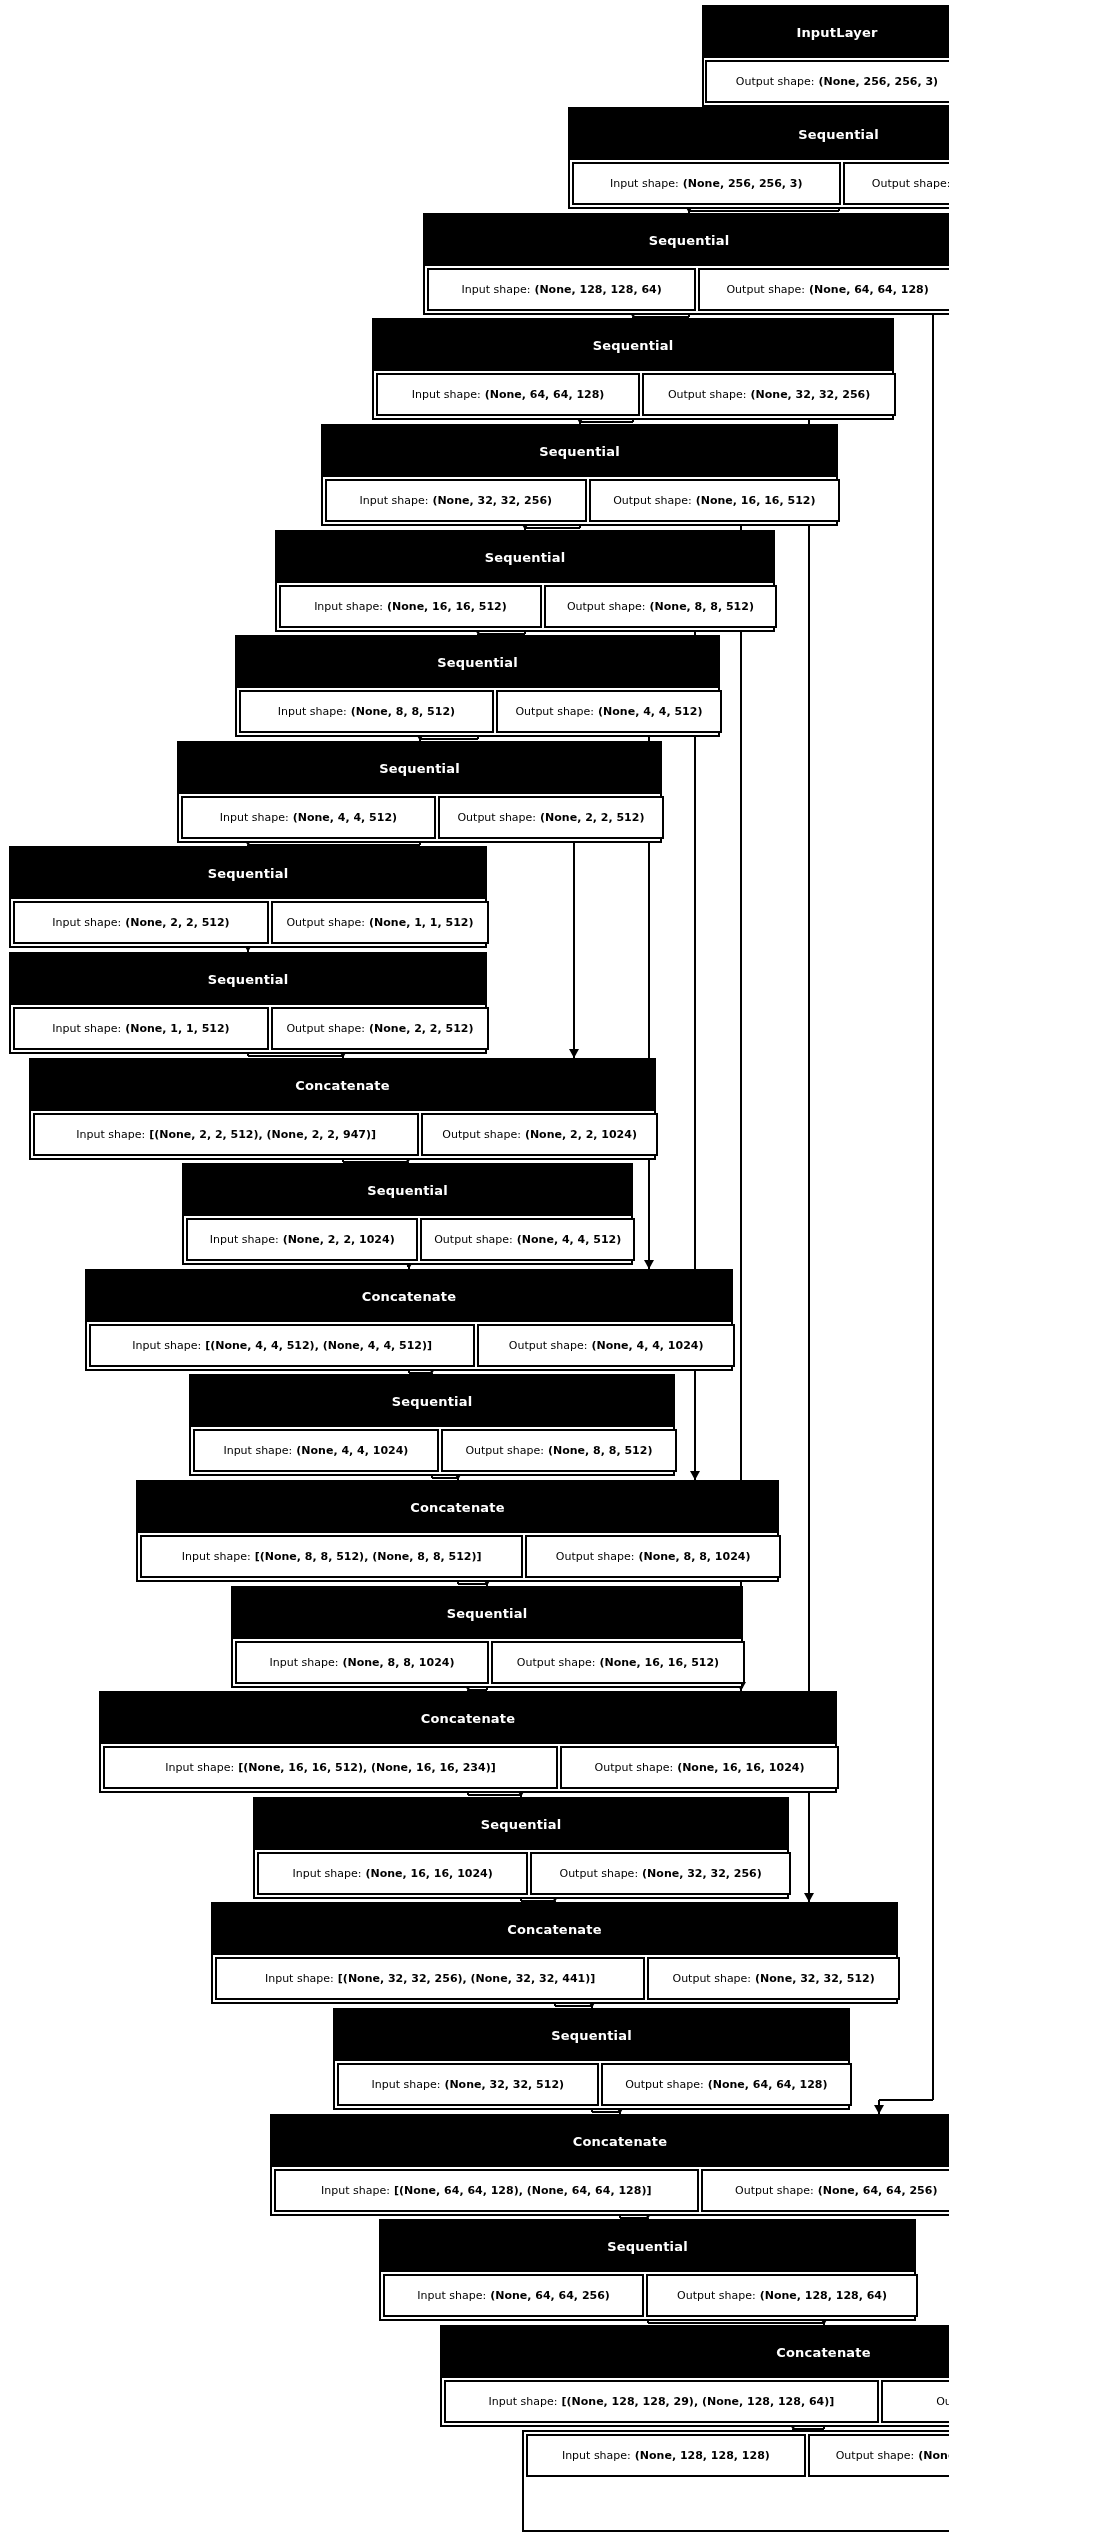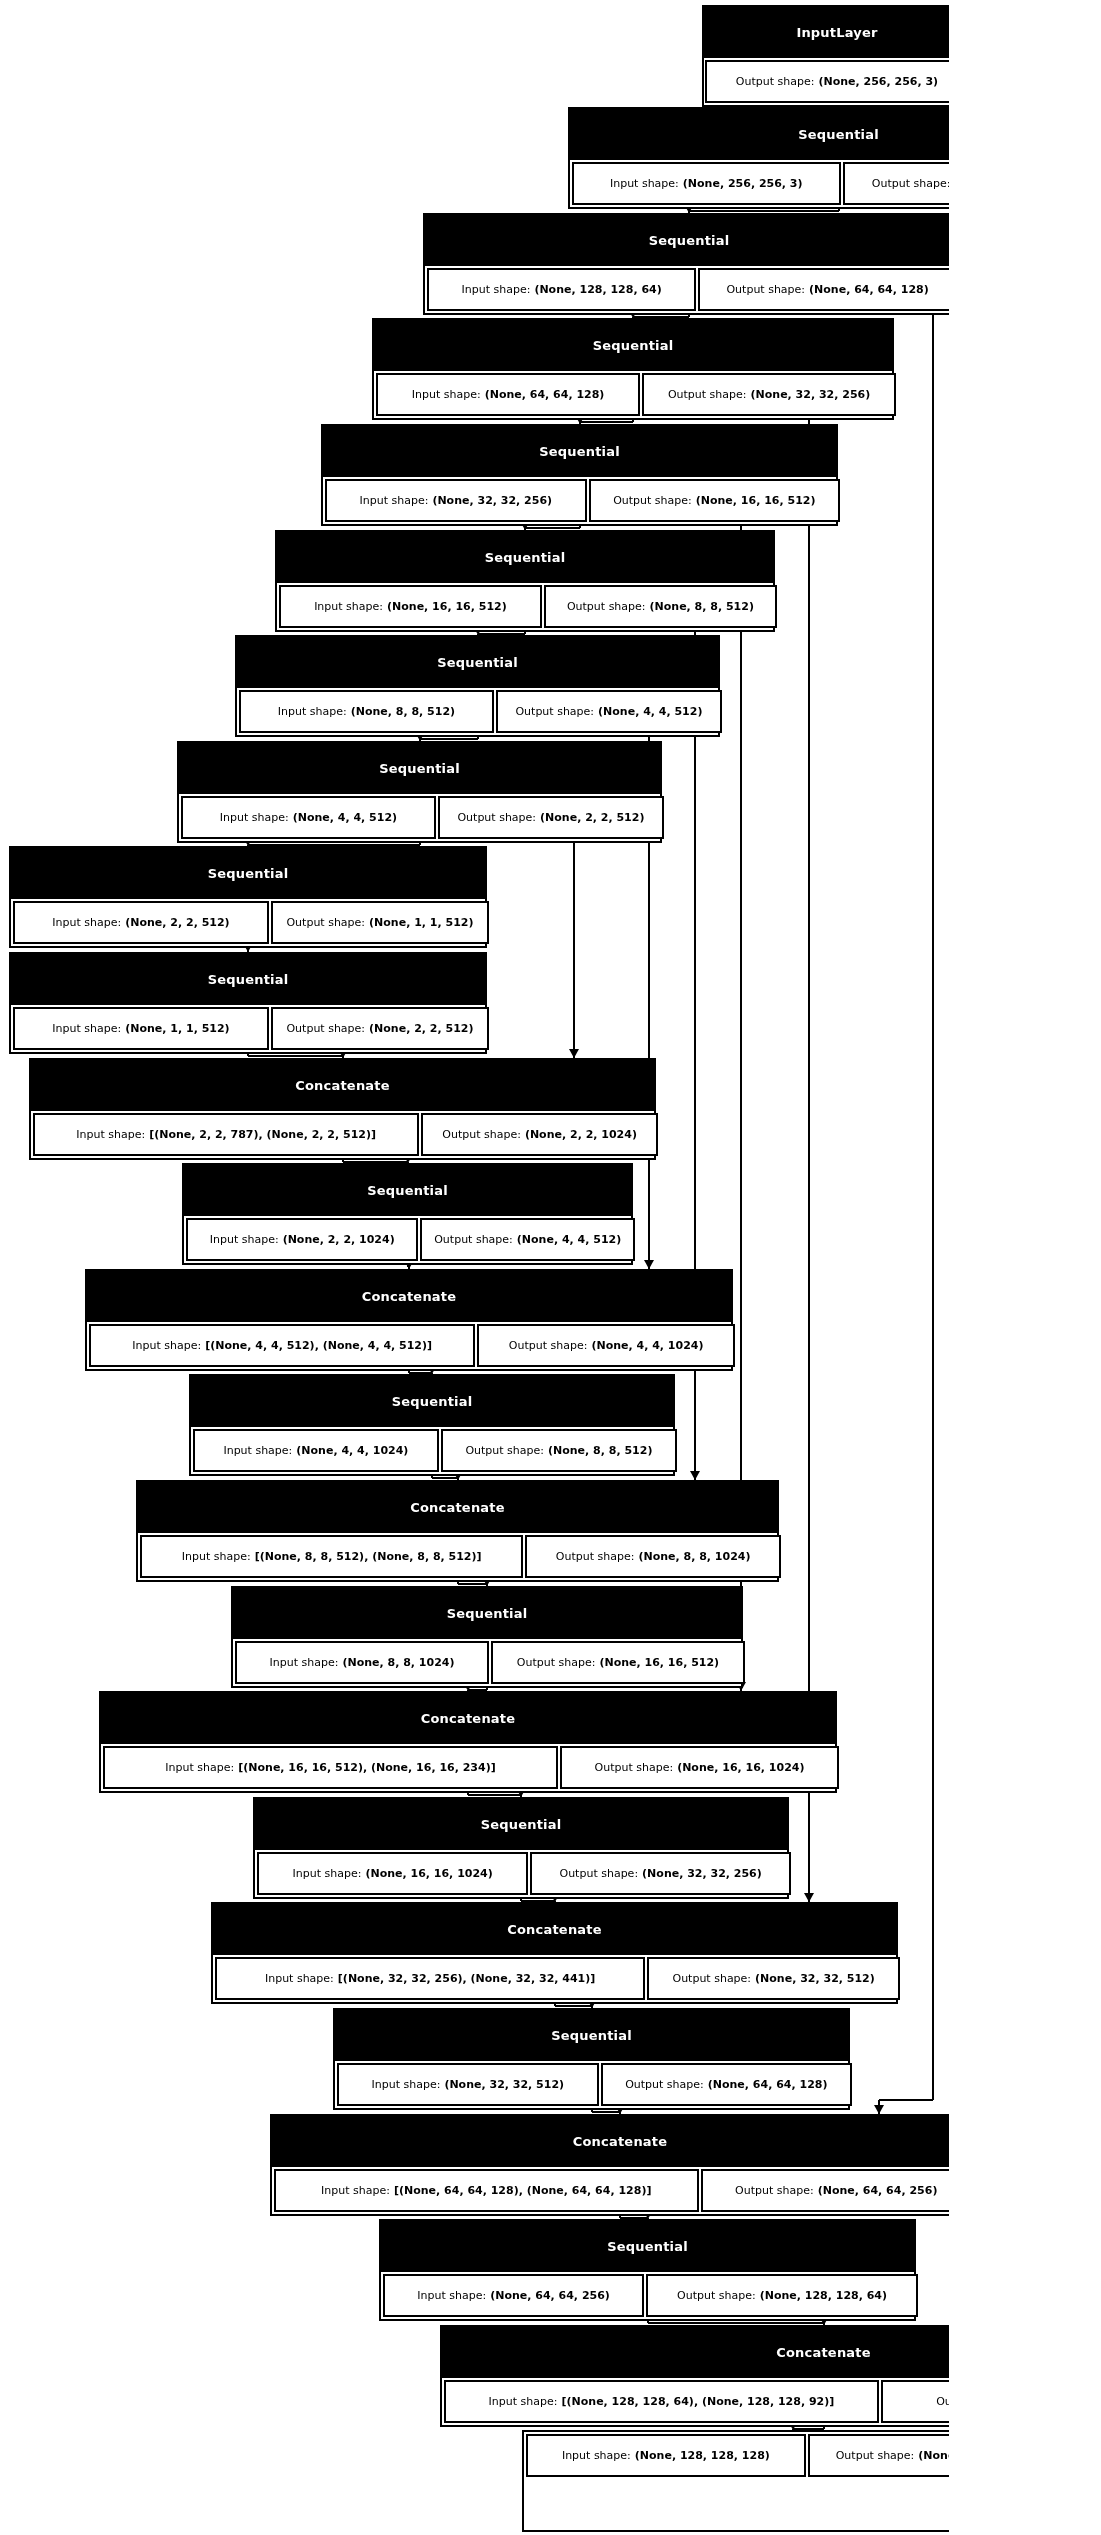--- a/index.html
+++ b/index.html
@@ -322,21 +322,21 @@
             <span class="lbl">Output shape:</span>
             <span class="val">(None, 2, 2, 512)</span>
           </div>
         </div>
       </div>
       <div class="node" style="left: 29px; top: 1058px; width: 627px; height: 102px;">
         <div class="node-title" style="height: 51px; line-height: 51px; font-size: 13px;">Concatenate</div>
         <div class="node-body" style="height: 47px;">
           <div class="cell" style="flex: 0 0 62%;">
             <span class="lbl">Input shape:</span>
-            <span class="val">[(None, 2, 2, 787), (None, 2, 2, 512)]</span>
+            <span class="val">[(None, 2, 2, 512), (None, 2, 2, 947)]</span>
           </div>
           <div class="cell" style="flex: 0 0 38%;">
             <span class="lbl">Output shape:</span>
             <span class="val">(None, 2, 2, 1024)</span>
           </div>
         </div>
       </div>
       <div class="node" style="left: 182px; top: 1163px; width: 451px; height: 102px;">
         <div class="node-title" style="height: 51px; line-height: 51px; font-size: 13px;">Sequential</div>
         <div class="node-body" style="height: 47px;">
@@ -478,21 +478,21 @@
             <span class="lbl">Output shape:</span>
             <span class="val">(None, 128, 128, 64)</span>
           </div>
         </div>
       </div>
       <div class="node" style="left: 440px; top: 2325px; width: 767px; height: 102px;">
         <div class="node-title" style="height: 51px; line-height: 51px; font-size: 13px;">Concatenate</div>
         <div class="node-body" style="height: 47px;">
           <div class="cell" style="flex: 0 0 57%;">
             <span class="lbl">Input shape:</span>
-            <span class="val">[(None, 128, 128, 64), (None, 128, 128, 92)]</span>
+            <span class="val">[(None, 128, 128, 29), (None, 128, 128, 64)]</span>
           </div>
           <div class="cell" style="flex: 0 0 43%;">
             <span class="lbl">Output shape:</span>
             <span class="val">(None, 128, 128, 128)</span>
           </div>
         </div>
       </div>
       <div class="node" style="left: 522px; top: 2430px; width: 542px; height: 102px;">
         <div class="node-body" style="height: 47px;">
           <div class="cell" style="flex: 0 0 52%;">

